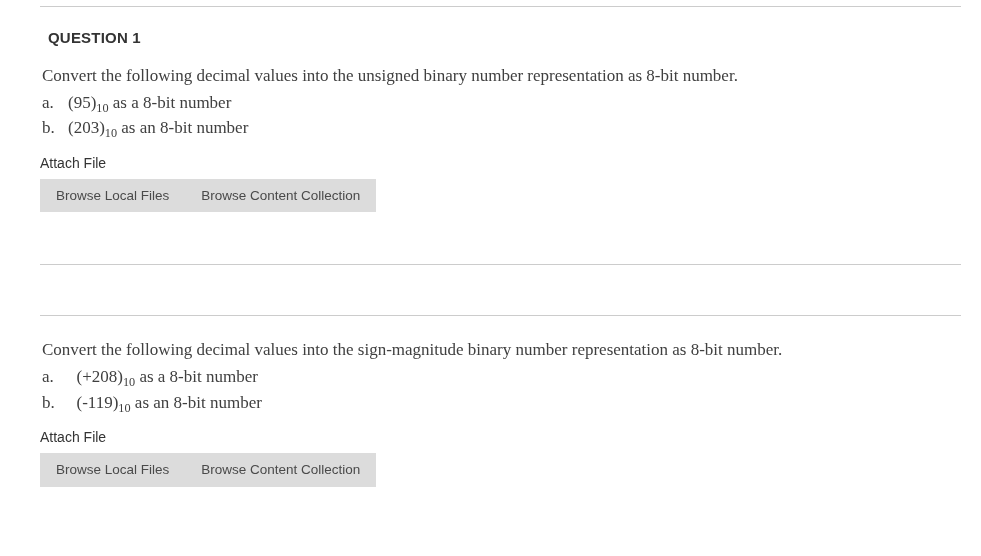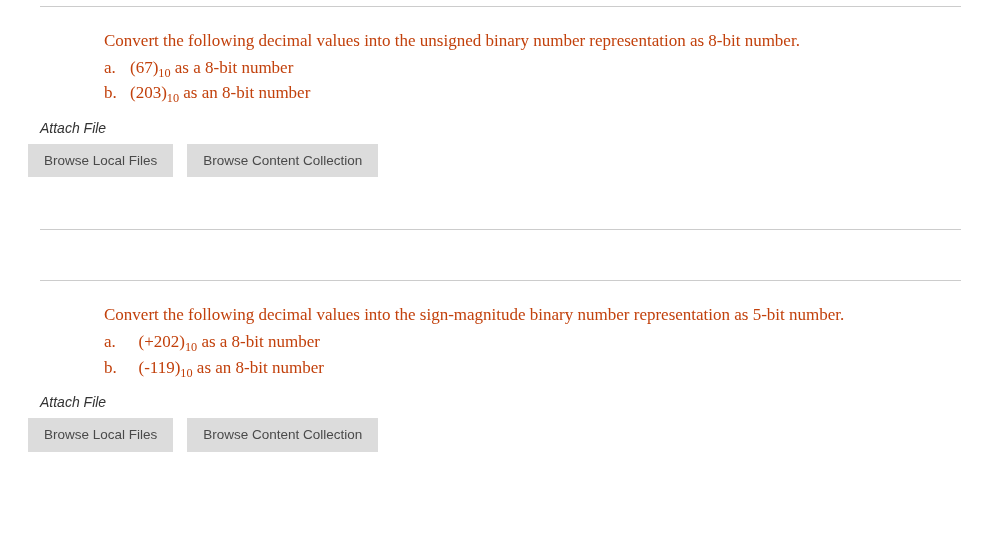--- a/index.html
+++ b/index.html
@@ -31,22 +31,22 @@
       font-size: 15px;
       font-weight: 700;
       color: #333333;
       margin-left: 48px;
       margin-bottom: 18px;
       letter-spacing: 0.2px;
     }
     .question-body {
       font-family: "Times New Roman", Times, serif;
       font-size: 17px;
-      color: #c2410c;
-      margin-left: 104px;
+      color: #404040;
+      margin-left: 42px;
       line-height: 1.45;
     }
     .question-body .prompt {
       margin-bottom: 2px;
     }
     .oli {
       display: flex;
       margin-top: 1px;
     }
     .oli .marker {
@@ -65,73 +65,72 @@
       line-height: 0;
       text-align: right;
     }
     .attach-label {
       font-family: "Segoe UI", "Helvetica Neue", Arial, sans-serif;
       font-size: 14px;
       color: #333333;
       margin-left: 40px;
       margin-top: 14px;
       margin-bottom: 8px;
-      font-style: italic;
     }
     .button-row {
-      margin-left: 28px;
+      margin-left: 40px;
       display: flex;
-      gap: 14px;
     }
     .btn {
       background: #dcdcdc;
       color: #4a4a4a;
       border: none;
       padding: 10px 16px;
       font-size: 13.5px;
       font-family: "Segoe UI", "Helvetica Neue", Arial, sans-serif;
       cursor: pointer;
       line-height: 1;
     }
     .spacer-after {
       height: 52px;
     }
   </style>
 </head>
 <body>
 
 <div class="question-block">
   <hr class="divider-top">
+  <h3 class="question-title">QUESTION 1</h3>
   <div class="question-body">
     <div class="prompt">Convert the following decimal values into the unsigned binary number representation as 8-bit number.</div>
     <div class="oli">
       <span class="marker">a.</span>
-      <span class="content"><span class="subscripted"><span>(67)</span><sub>10</sub></span><span> as a 8-bit number</span></span>
+      <span class="content"><span class="subscripted"><span>(95)</span><sub>10</sub></span><span> as a 8-bit number</span></span>
     </div>
     <div class="oli">
       <span class="marker">b.</span>
       <span class="content"><span class="subscripted"><span>(203)</span><sub>10</sub></span><span> as an 8-bit number</span></span>
     </div>
   </div>
   <div class="attach-label">Attach File</div>
   <div class="button-row">
     <button class="btn">Browse Local Files</button>
     <button class="btn">Browse Content Collection</button>
   </div>
   <div class="spacer-after"></div>
   <hr class="divider">
 </div>
 
 <div class="question-block">
   <hr class="divider-top">
   <div class="question-body">
-    <div class="prompt">Convert the following decimal values into the sign-magnitude binary number representation as 5-bit number.</div>
+    <div class="prompt">Convert the following decimal values into the sign-magnitude binary number representation as 8-bit number.</div>
     <div class="oli">
       <span class="marker">a.</span>
-      <span class="content">&nbsp;&nbsp;<span class="subscripted"><span>(+202)</span><sub>10</sub></span><span> as a 8-bit number</span></span>
+      <span class="content">&nbsp;&nbsp;<span class="subscripted"><span>(+208)</span><sub>10</sub></span><span> as a 8-bit number</span></span>
     </div>
     <div class="oli">
       <span class="marker">b.</span>
       <span class="content">&nbsp;&nbsp;<span class="subscripted"><span>(-119)</span><sub>10</sub></span><span> as an 8-bit number</span></span>
     </div>
   </div>
   <div class="attach-label">Attach File</div>
   <div class="button-row">
     <button class="btn">Browse Local Files</button>
     <button class="btn">Browse Content Collection</button>

